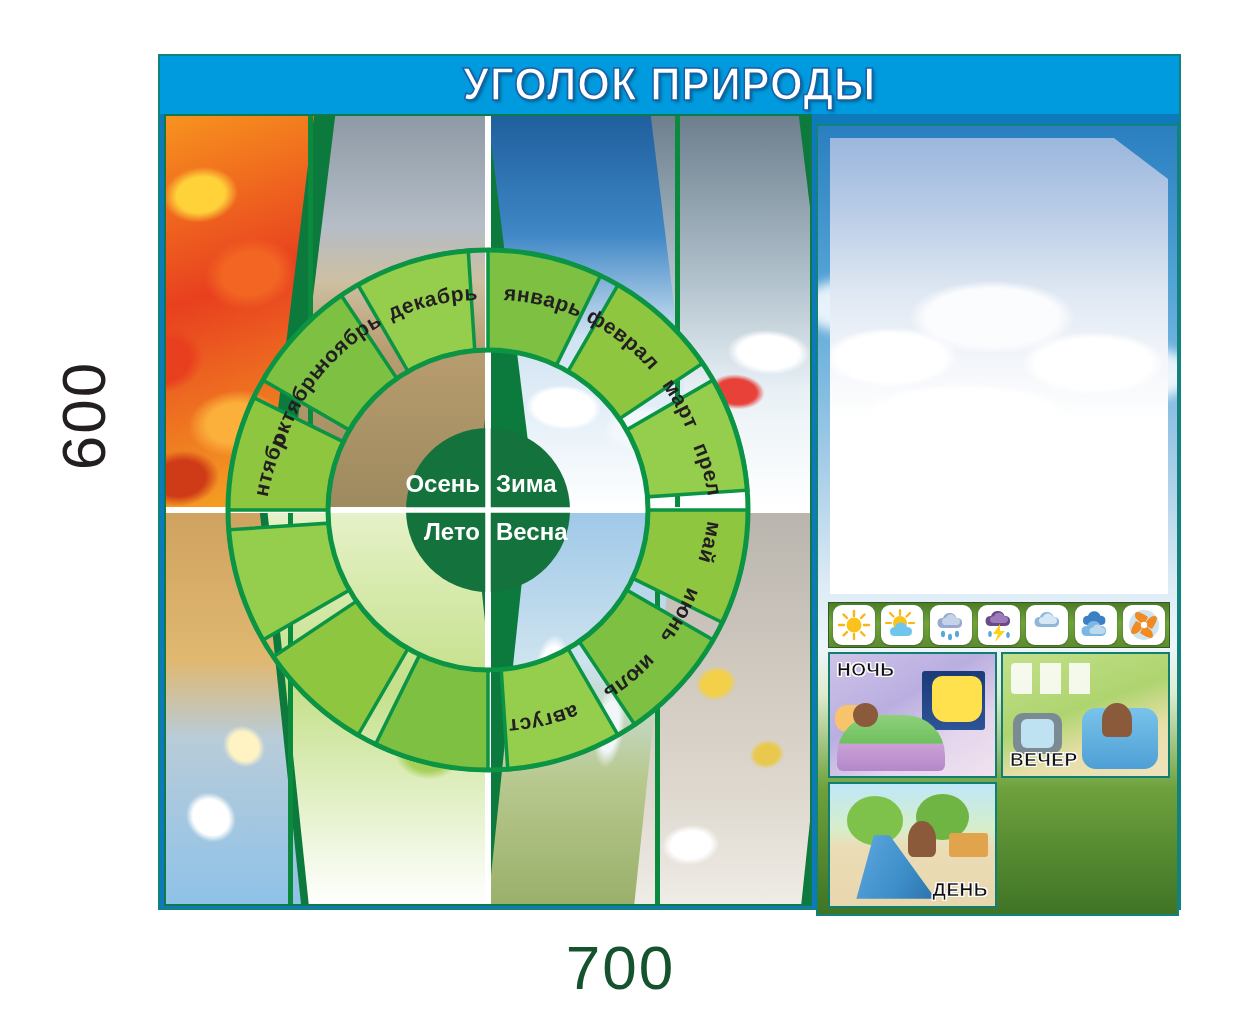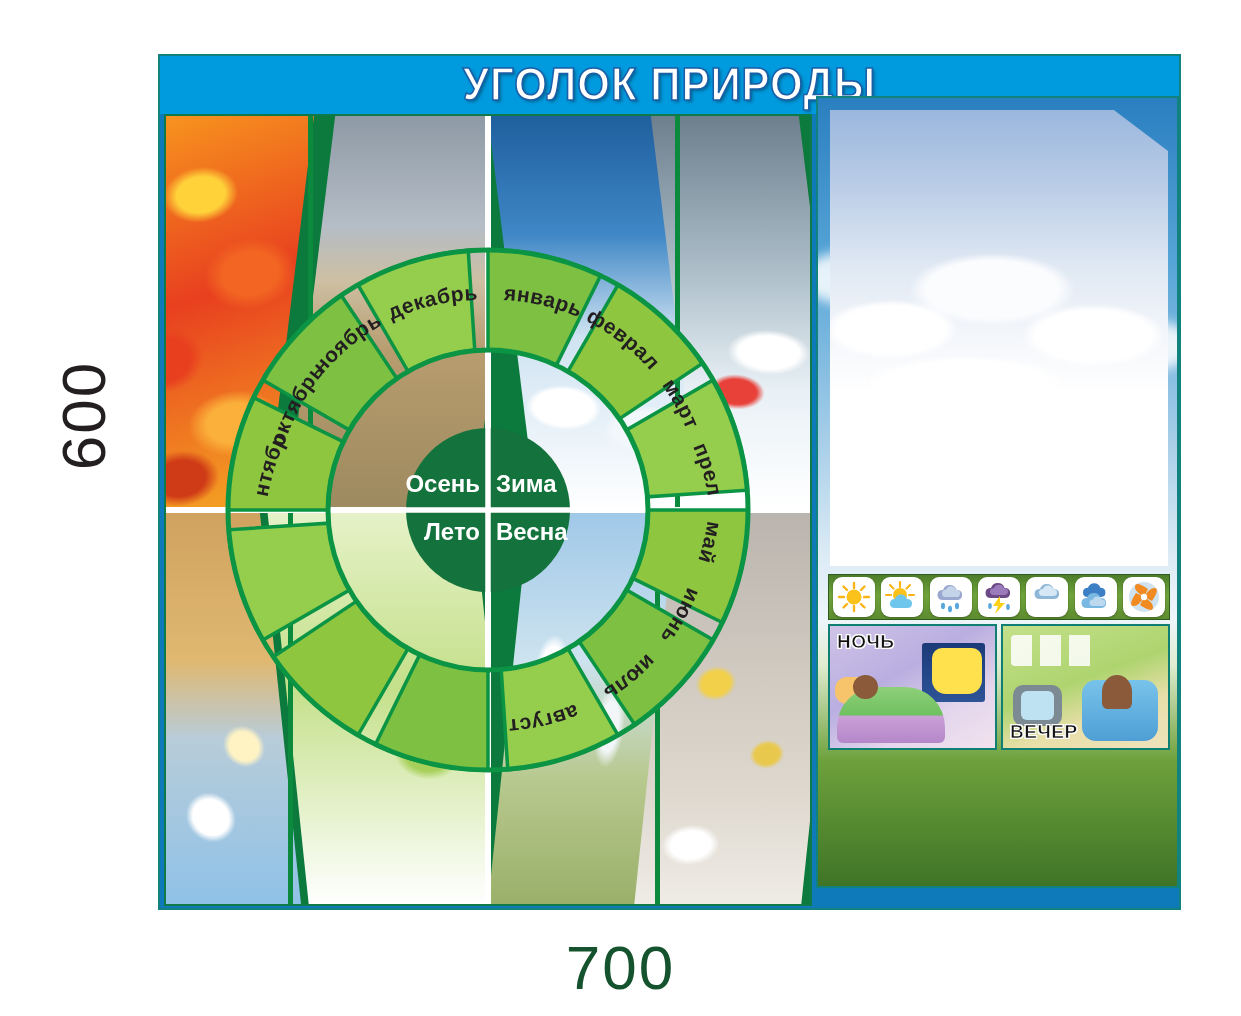--- a/index.html
+++ b/index.html
@@ -157,21 +157,21 @@
   }
   .centercirc { fill:#14733c; }
   .centertxt {
     font-family:"Liberation Sans", sans-serif;
     font-size: 24px; font-weight: 800; fill:#ffffff;
   }
   .centerline { stroke:#ffffff; stroke-width:5.5; }
 
   
   #rightcol {
-    position:absolute; left: 656px; top: 40px;
+    position:absolute; left: 656px; top: 68px;
     width: 363px; height: 792px;
     background:
       linear-gradient(180deg,#2a7fc0 0%, #59a7d8 22%, #a9cfe9 44%, #dcebf5 58%, #eef6fb 66%, #dfeccf 72%, #6ea13c 84%, #3f7426 100%);
     border: 2px solid #11827e;
     overflow:hidden;
   }
   
   .bgcloud { position:absolute; background: rgba(255,255,255,.85); border-radius: 50%; filter: blur(6px); }
 
   
@@ -537,17 +537,25 @@
 
         <div class="daycard c-evening">
           <div class="cards"></div>
           <div class="tv"></div>
           <div class="tvscr"></div>
           <div class="chair"></div>
           <div class="child"></div>
           <div class="daylabel lbl-bl">ВЕЧЕР</div>
         </div>
 
+        <div class="daycard c-day">
+          <div class="tree1"></div>
+          <div class="tree2"></div>
+          <div class="bench"></div>
+          <div class="slide"></div>
+          <div class="kid"></div>
+          <div class="daylabel lbl-br">ДЕНЬ</div>
+        </div>
       </div>
     </div>
 
   </div>
 </div>
 
 </body></html>

